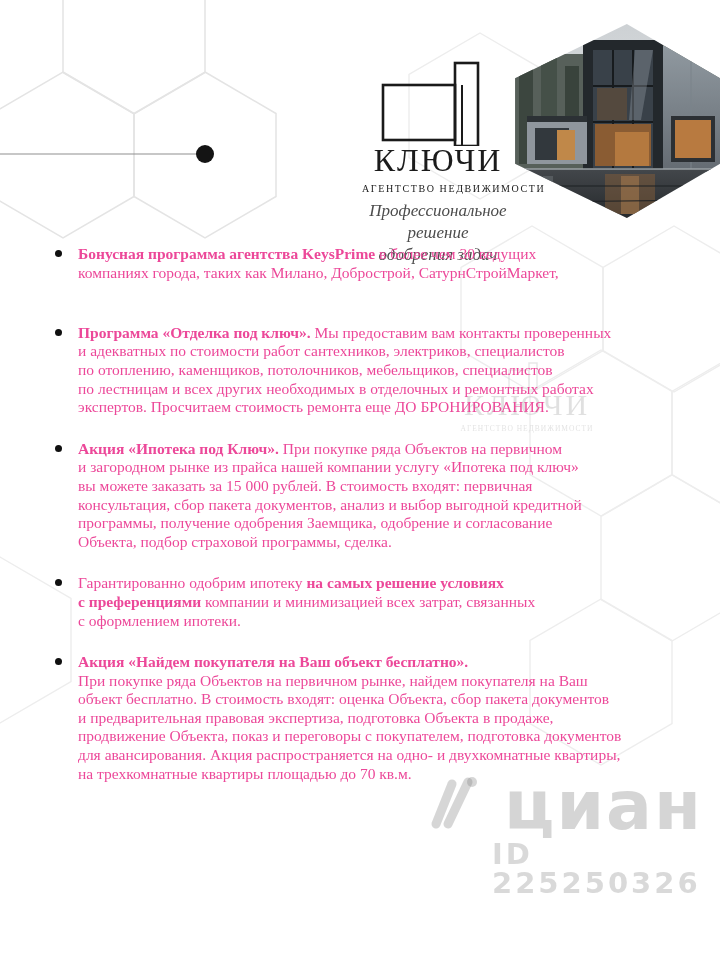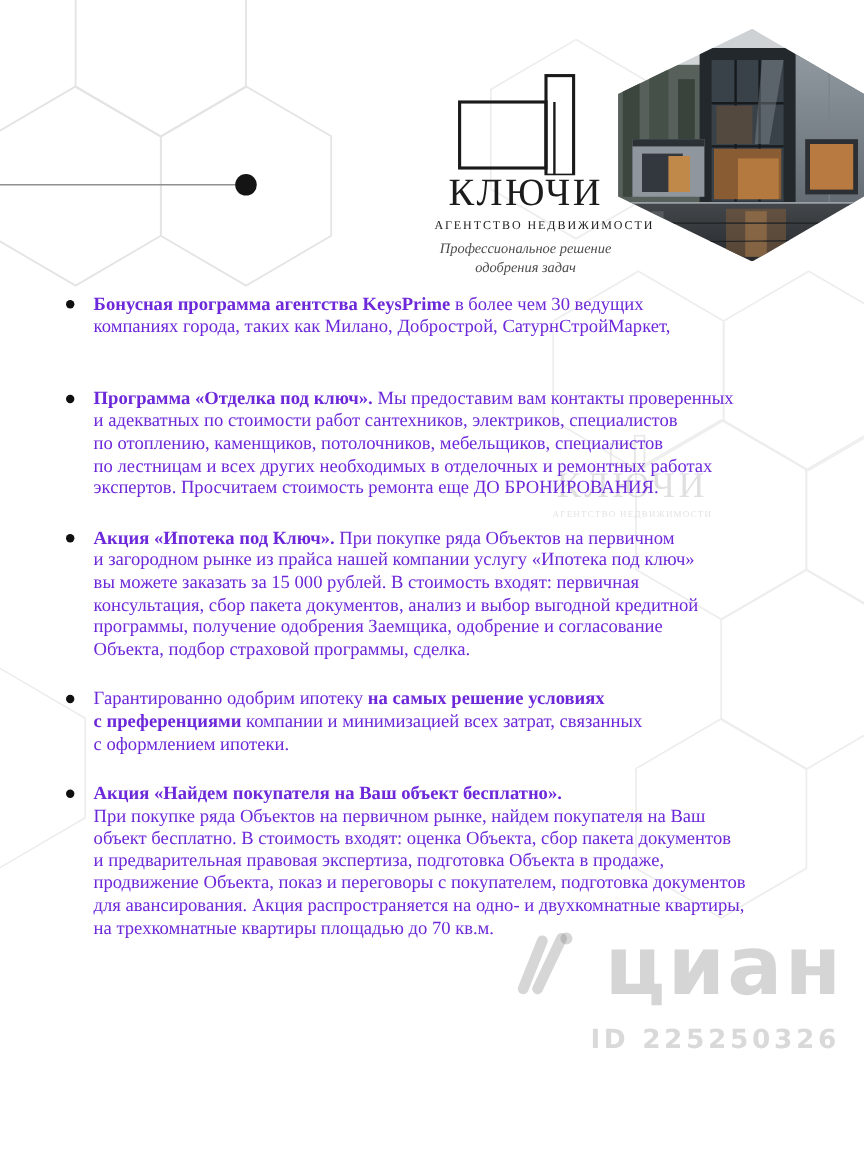--- a/index.html
+++ b/index.html
@@ -13,46 +13,46 @@
   .kluchi-wm{position:absolute;left:452px;top:362px;width:150px;text-align:center;z-index:0;opacity:.55;pointer-events:none;}
   .kluchi-wm .wm-key{display:block;margin:0 auto;}
   .kluchi-wm .wm-brand{font-size:30px;letter-spacing:3px;color:#c8c8c8;line-height:1;}
   .kluchi-wm .wm-sub{font-size:7.5px;letter-spacing:1px;color:#cccccc;margin-top:4px;}
 
   
   .logo{position:absolute;left:362px;top:58px;width:152px;text-align:center;z-index:1;}
   .logo .key-svg{display:block;margin:0 auto;}
   .brand{font-size:32px;letter-spacing:2px;color:#1b1b1b;line-height:1;margin-top:-2px;}
   .subtitle{font-size:10px;letter-spacing:1.6px;color:#202020;margin-top:7px;white-space:nowrap;}
-  .tagline{font-style:italic;font-size:12px;color:#4c4c4c;line-height:1.3;margin-top:6px;}
+  .tagline{font-style:italic;font-size:17px;color:#4c4c4c;line-height:1.3;margin-top:6px;}
 
   
   .hex-photo{position:absolute;left:513px;top:24px;width:207px;height:194px;z-index:1;
     clip-path:polygon(55% 0%,100% 28%,100% 72%,55% 100%,1% 72%,1% 28%);}
   .hex-photo svg{display:block;}
 
   
   main{position:absolute;left:0;top:245px;width:720px;z-index:1;}
   ul.bullets{list-style:none;margin:0;padding:0 46px 0 78px;}
-  ul.bullets li{position:relative;font-size:15.5px;line-height:18.6px;color:#6d28d9;margin:0 0 23px 0;}
+  ul.bullets li{position:relative;font-size:15.5px;line-height:18.6px;color:#ec4899;margin:0 0 23px 0;}
   ul.bullets li::before{content:"";position:absolute;left:-23px;top:5px;width:7px;height:7px;border-radius:50%;background:#101010;}
   strong{font-weight:700;}
 
   
   footer{position:absolute;left:0;top:837px;width:720px;height:123px;background:#0b0b0b;z-index:1;}
   footer p{margin:13px 20px 0 20px;text-align:center;color:#ffffff;font-weight:700;
     font-size:19px;line-height:28px;}
 
   
   .cian-wm{position:absolute;left:428px;top:772px;z-index:3;pointer-events:none;}
   .cian-wm .row{display:flex;align-items:flex-start;}
   .cian-brand{font-family:"DejaVu Sans",sans-serif;font-weight:700;font-size:68px;line-height:1;
     color:rgba(128,128,128,0.33);letter-spacing:2px;margin-left:24px;}
-  .cian-id{font-family:"DejaVu Sans",sans-serif;font-weight:700;font-size:22px;line-height:1;
-    color:rgba(128,128,128,0.30);letter-spacing:3px;margin:16px 0 0 64px;}
+  .cian-id{font-family:"DejaVu Sans",sans-serif;font-weight:700;font-size:29px;line-height:1;
+    color:rgba(128,128,128,0.30);letter-spacing:3px;margin:0 0 0 64px;}
 </style>
 </head>
 <body>
 
 <div class="page">
 
   <svg class="decor" width="720" height="960" viewBox="0 0 720 960">
     <g fill="none" stroke="#e4e4e4" stroke-width="1.5">
       <polygon points="134,-52 205,-10.5 205,72.5 134,114 63,72.5 63,-10.5"></polygon>
       <polygon points="63,72 134,113.5 134,196.5 63,238 -8,196.5 -8,113.5"></polygon>

